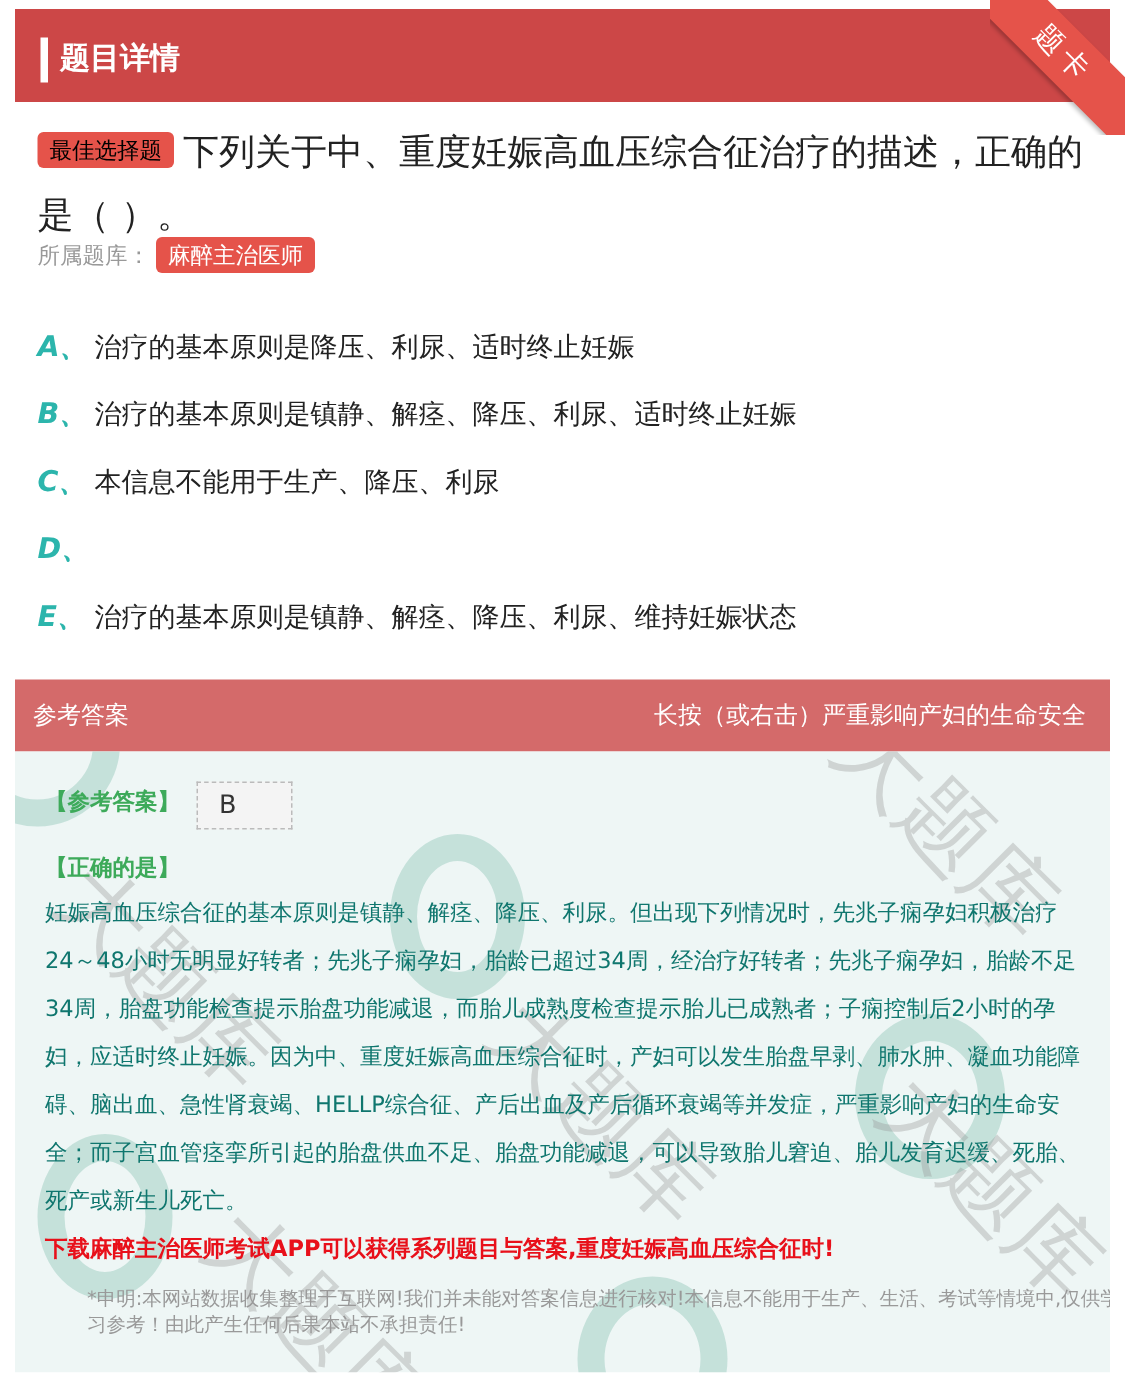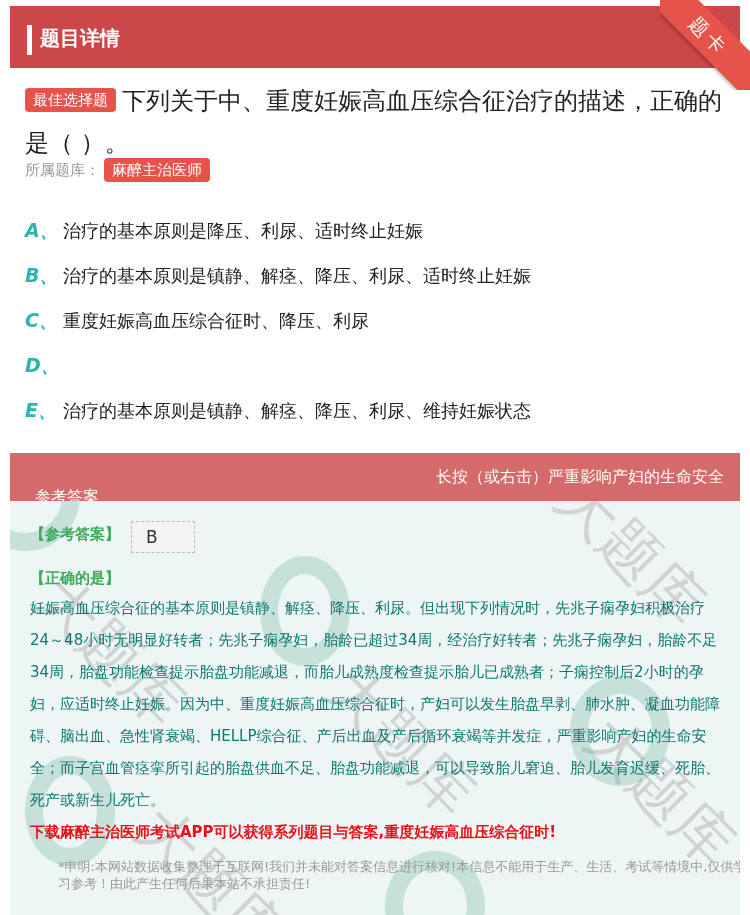--- a/index.html
+++ b/index.html
@@ -21,38 +21,38 @@
   }
   .ribbon {
     position: absolute; right: -34px; top: 18px; width: 150px; height: 36px;
     background: #e5534a; transform: rotate(45deg);
     box-shadow: 0 2px 3px rgba(0,0,0,0.25);
     text-align: center; color: #fff; font-size: 19px; line-height: 36px; letter-spacing: 4px;
   }
 
   .question { position: absolute; left: 25px; top: 80px; width: 700px; font-size: 24px; line-height: 42px; color: #222; }
   .qtype {
-    display: inline-block; background: #e5534a; color: #ffffff; font-size: 15px; line-height: 24px;
+    display: inline-block; background: #e5534a; color: #000000; font-size: 15px; line-height: 24px;
     padding: 0 8px; border-radius: 4px; vertical-align: 4px; margin-right: 6px;
   }
   .bank { position: absolute; left: 25px; top: 157px; font-size: 15px; color: #999; line-height: 26px; }
   .bank-tag {
     display: inline-block; background: #e5534a; color: #ffffff; font-size: 15px; line-height: 24px;
     padding: 0 8px; border-radius: 4px; margin-left: 4px;
   }
 
   .options { position: absolute; left: 25px; top: 208px; width: 700px; }
   .option { height: 45px; display: flex; align-items: center; font-size: 18px; color: #222; }
   .option .letter { color: #2cb5ac; font-weight: bold; font-style: italic; font-size: 19px; width: 38px; }
 
   .answer-head {
     position: absolute; left: 10px; top: 453px; width: 730px; height: 48px; background: #d46a6a;
     color: #fff; font-size: 16px; line-height: 48px;
   }
-  .answer-head .l { position: absolute; left: 25px; margin-top: 20px; }
+  .answer-head .l { position: absolute; left: 12px; }
   .answer-head .r { position: absolute; right: 16px; }
 
   .answer-body {
     position: absolute; left: 10px; top: 501px; width: 730px; height: 414px; background: #eef6f5; overflow: hidden;
   }
   .wm-ring {
     position: absolute; border-radius: 50%;
     border: 18px solid rgba(120,185,170,0.35);
   }
   .wm-text {
@@ -90,21 +90,21 @@
   <div class="option">
       <span class="letter">A、</span>
       <span>治疗的基本原则是降压、利尿、适时终止妊娠</span>
     </div>
   <div class="option">
       <span class="letter">B、</span>
       <span>治疗的基本原则是镇静、解痉、降压、利尿、适时终止妊娠</span>
     </div>
   <div class="option">
       <span class="letter">C、</span>
-      <span>重度妊娠高血压综合征时、降压、利尿</span>
+      <span>本信息不能用于生产、降压、利尿</span>
     </div>
   <div class="option">
       <span class="letter">D、</span>
     </div>
   <div class="option">
       <span class="letter">E、</span>
       <span>治疗的基本原则是镇静、解痉、降压、利尿、维持妊娠状态</span>
     </div>
 </div>
 

